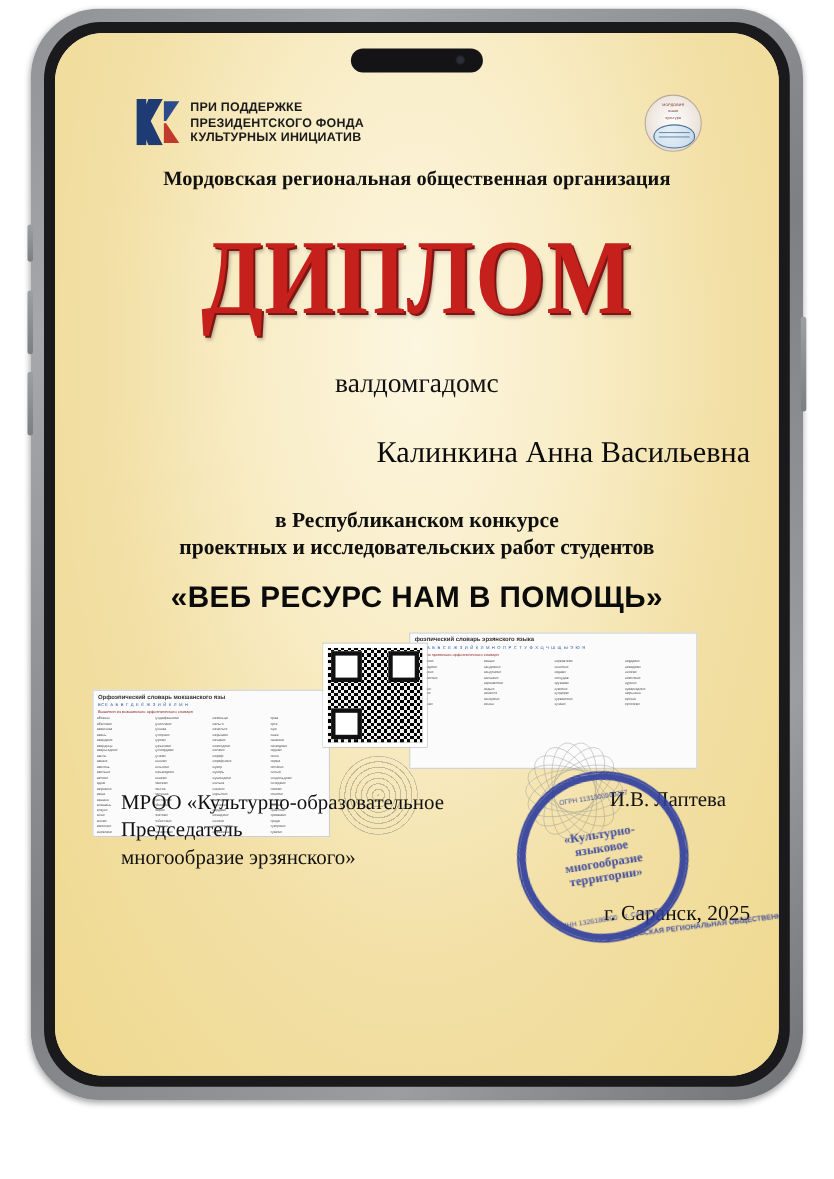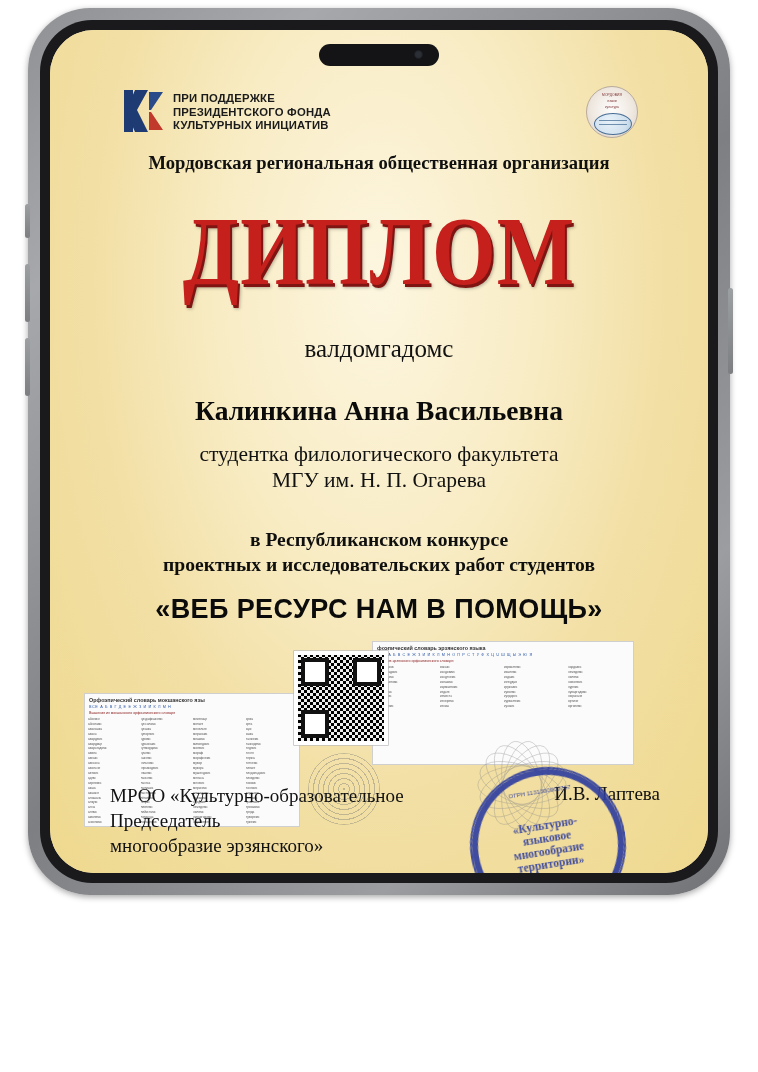--- a/index.html
+++ b/index.html
@@ -13,21 +13,21 @@
     overflow: hidden;
     font-family: "Liberation Serif", serif;
   }
 
   
   .phone {
     position: absolute;
     left: 28px;
     top: 8px;
     width: 702px;
-    height: 887px;
+    height: 992px;
     border-radius: 62px;
     background: linear-gradient(135deg, #8f9194 0%, #a6a8ab 18%, #7d7f82 52%, #9b9da0 78%, #6f7175 100%);
     box-shadow: 0 2px 6px rgba(0,0,0,.35);
   }
   .phone-inner {
     position: absolute;
     left: 12px;
     top: 12px;
     right: 12px;
     bottom: 12px;
@@ -177,24 +177,25 @@
     transform: scaleY(1.18);
     transform-origin: center top;
   }
 
   .awarded {
     font-size: 25px;
     margin-top: 48px;
     color: #111;
   }
   .person {
-    font-weight: bold;
+    font-weight: normal;
     font-size: 27.5px;
     margin-top: 32px;
     color: #0b0b0b;
+    text-align: right;
   }
   .role {
     font-size: 21.5px;
     line-height: 26px;
     margin-top: 14px;
     color: #111;
   }
   .place {
     font-size: 31px;
     margin-top: 26px;
@@ -448,24 +449,20 @@
         <div class="org">
           <span class="l1">Мордовская региональная общественная организация</span>
         </div>
 
         <div class="title">ДИПЛОМ</div>
 
         <div class="awarded">валдомгадомс</div>
 
         <div class="person">Калинкина Анна Васильевна</div>
 
-        <div class="role">
-          <div>студентка филологического факультета</div>
-          <div>МГУ им. Н. П. Огарева</div>
-        </div>
 
 
         <div class="contest">
           <div>в Республиканском конкурсе</div>
           <div>проектных и исследовательских работ студентов</div>
         </div>
 
         <div class="work">«ВЕБ РЕСУРС НАМ В ПОМОЩЬ»</div>
 
         <div class="collage">

